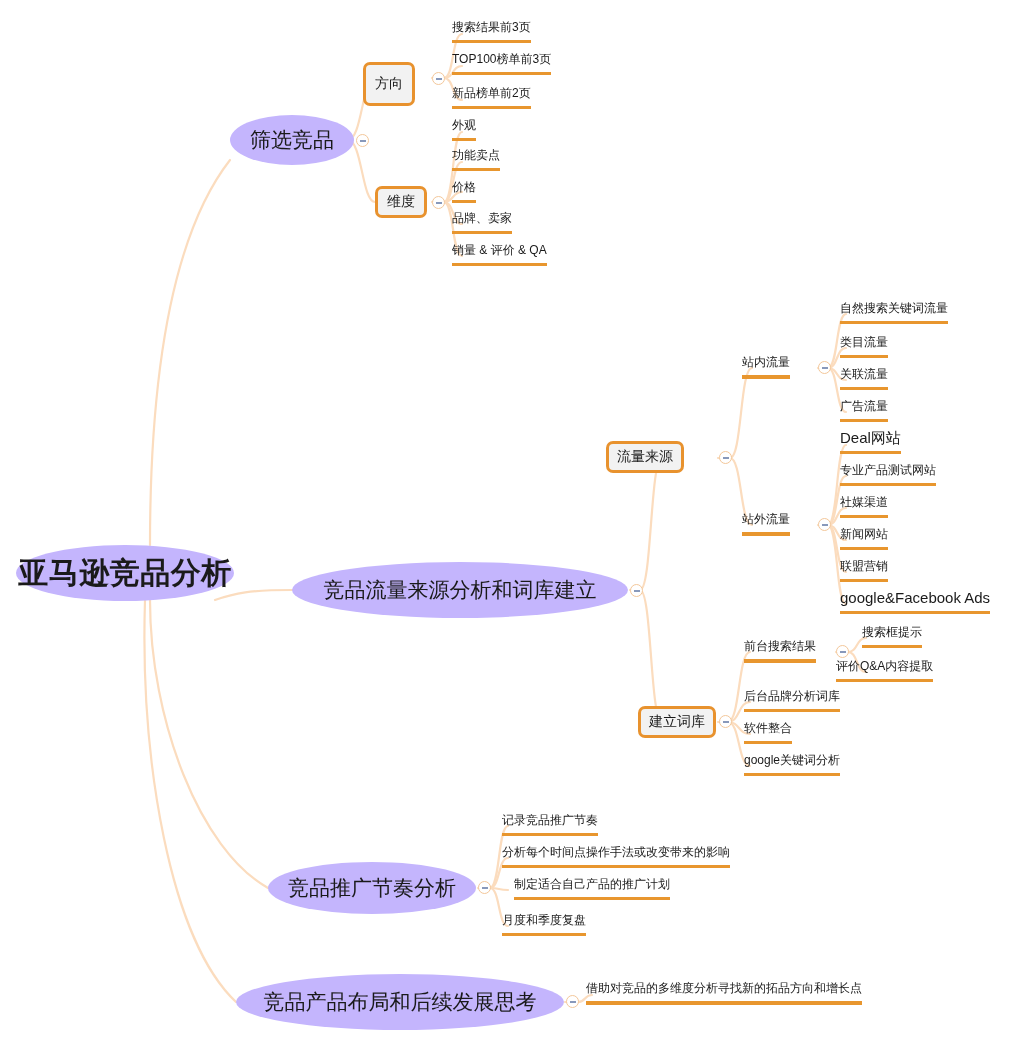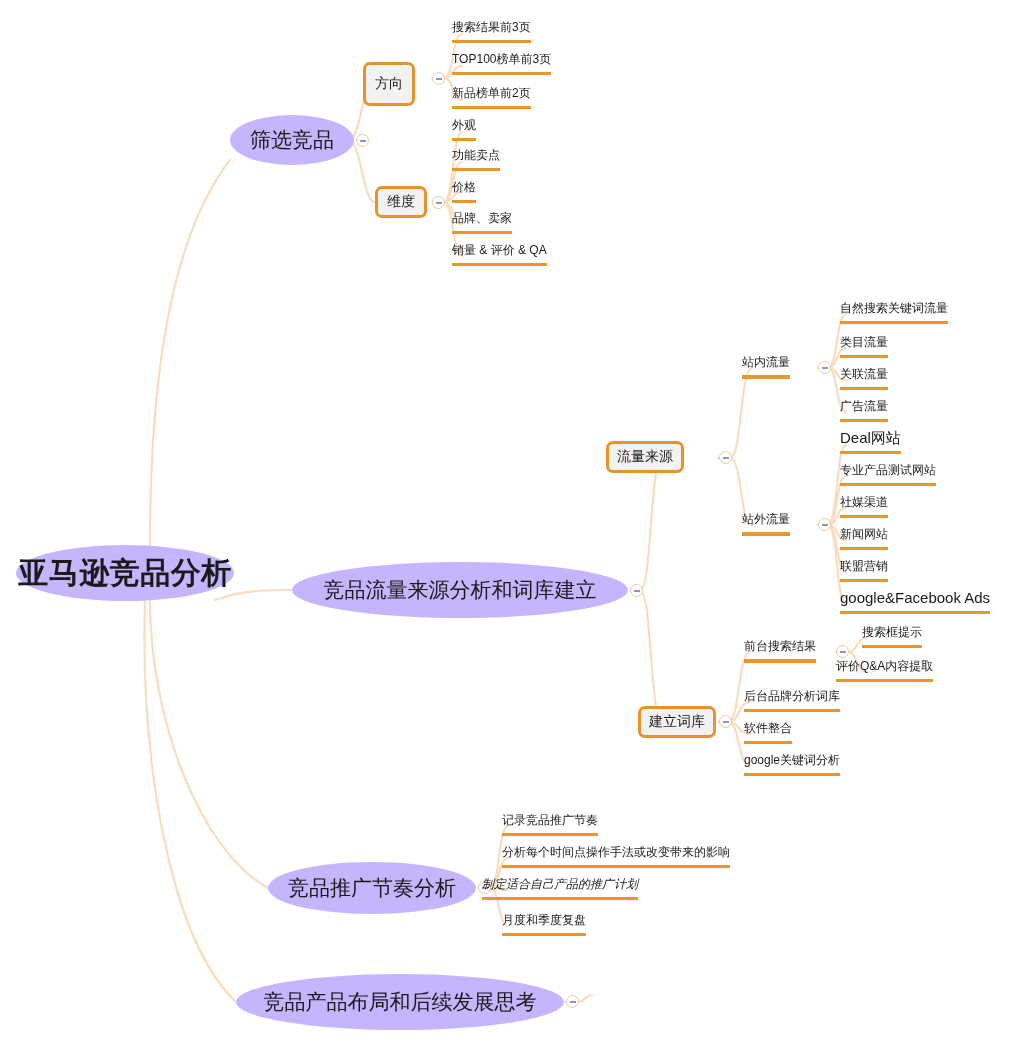--- a/index.html
+++ b/index.html
@@ -228,22 +228,23 @@
   <div class="uline" style="left:744px; top:718px;">软件整合</div>
   <div class="uline" style="left:744px; top:750px;">google关键词分析</div>
 
   <div class="ellipse branch" style="left:268px; top:862px; width:208px; height:52px;">
     <span>竞品推广节奏分析</span>
   </div>
   <div class="collapse" style="left:478px; top:881px;"></div>
 
   <div class="uline" style="left:502px; top:810px;">记录竞品推广节奏</div>
   <div class="uline" style="left:502px; top:842px;">分析每个时间点操作手法或改变带来的影响</div>
-  <div class="uline" style="left:482px; top:874px;font-style:italic;">制定适合自己产品的推广计划</div>
+  <div class="uline" style="left:514px; top:874px;">制定适合自己产品的推广计划</div>
   <div class="uline" style="left:502px; top:910px;">月度和季度复盘</div>
 
   <div class="ellipse branch" style="left:236px; top:974px; width:328px; height:56px;">
     <span>竞品产品布局和后续发展思考</span>
   </div>
   <div class="collapse" style="left:566px; top:995px;"></div>
 
+  <div class="uline thick" style="left:586px; top:978px;">借助对竞品的多维度分析寻找新的拓品方向和增长点</div>
 
 </div>
 
 </body></html>

